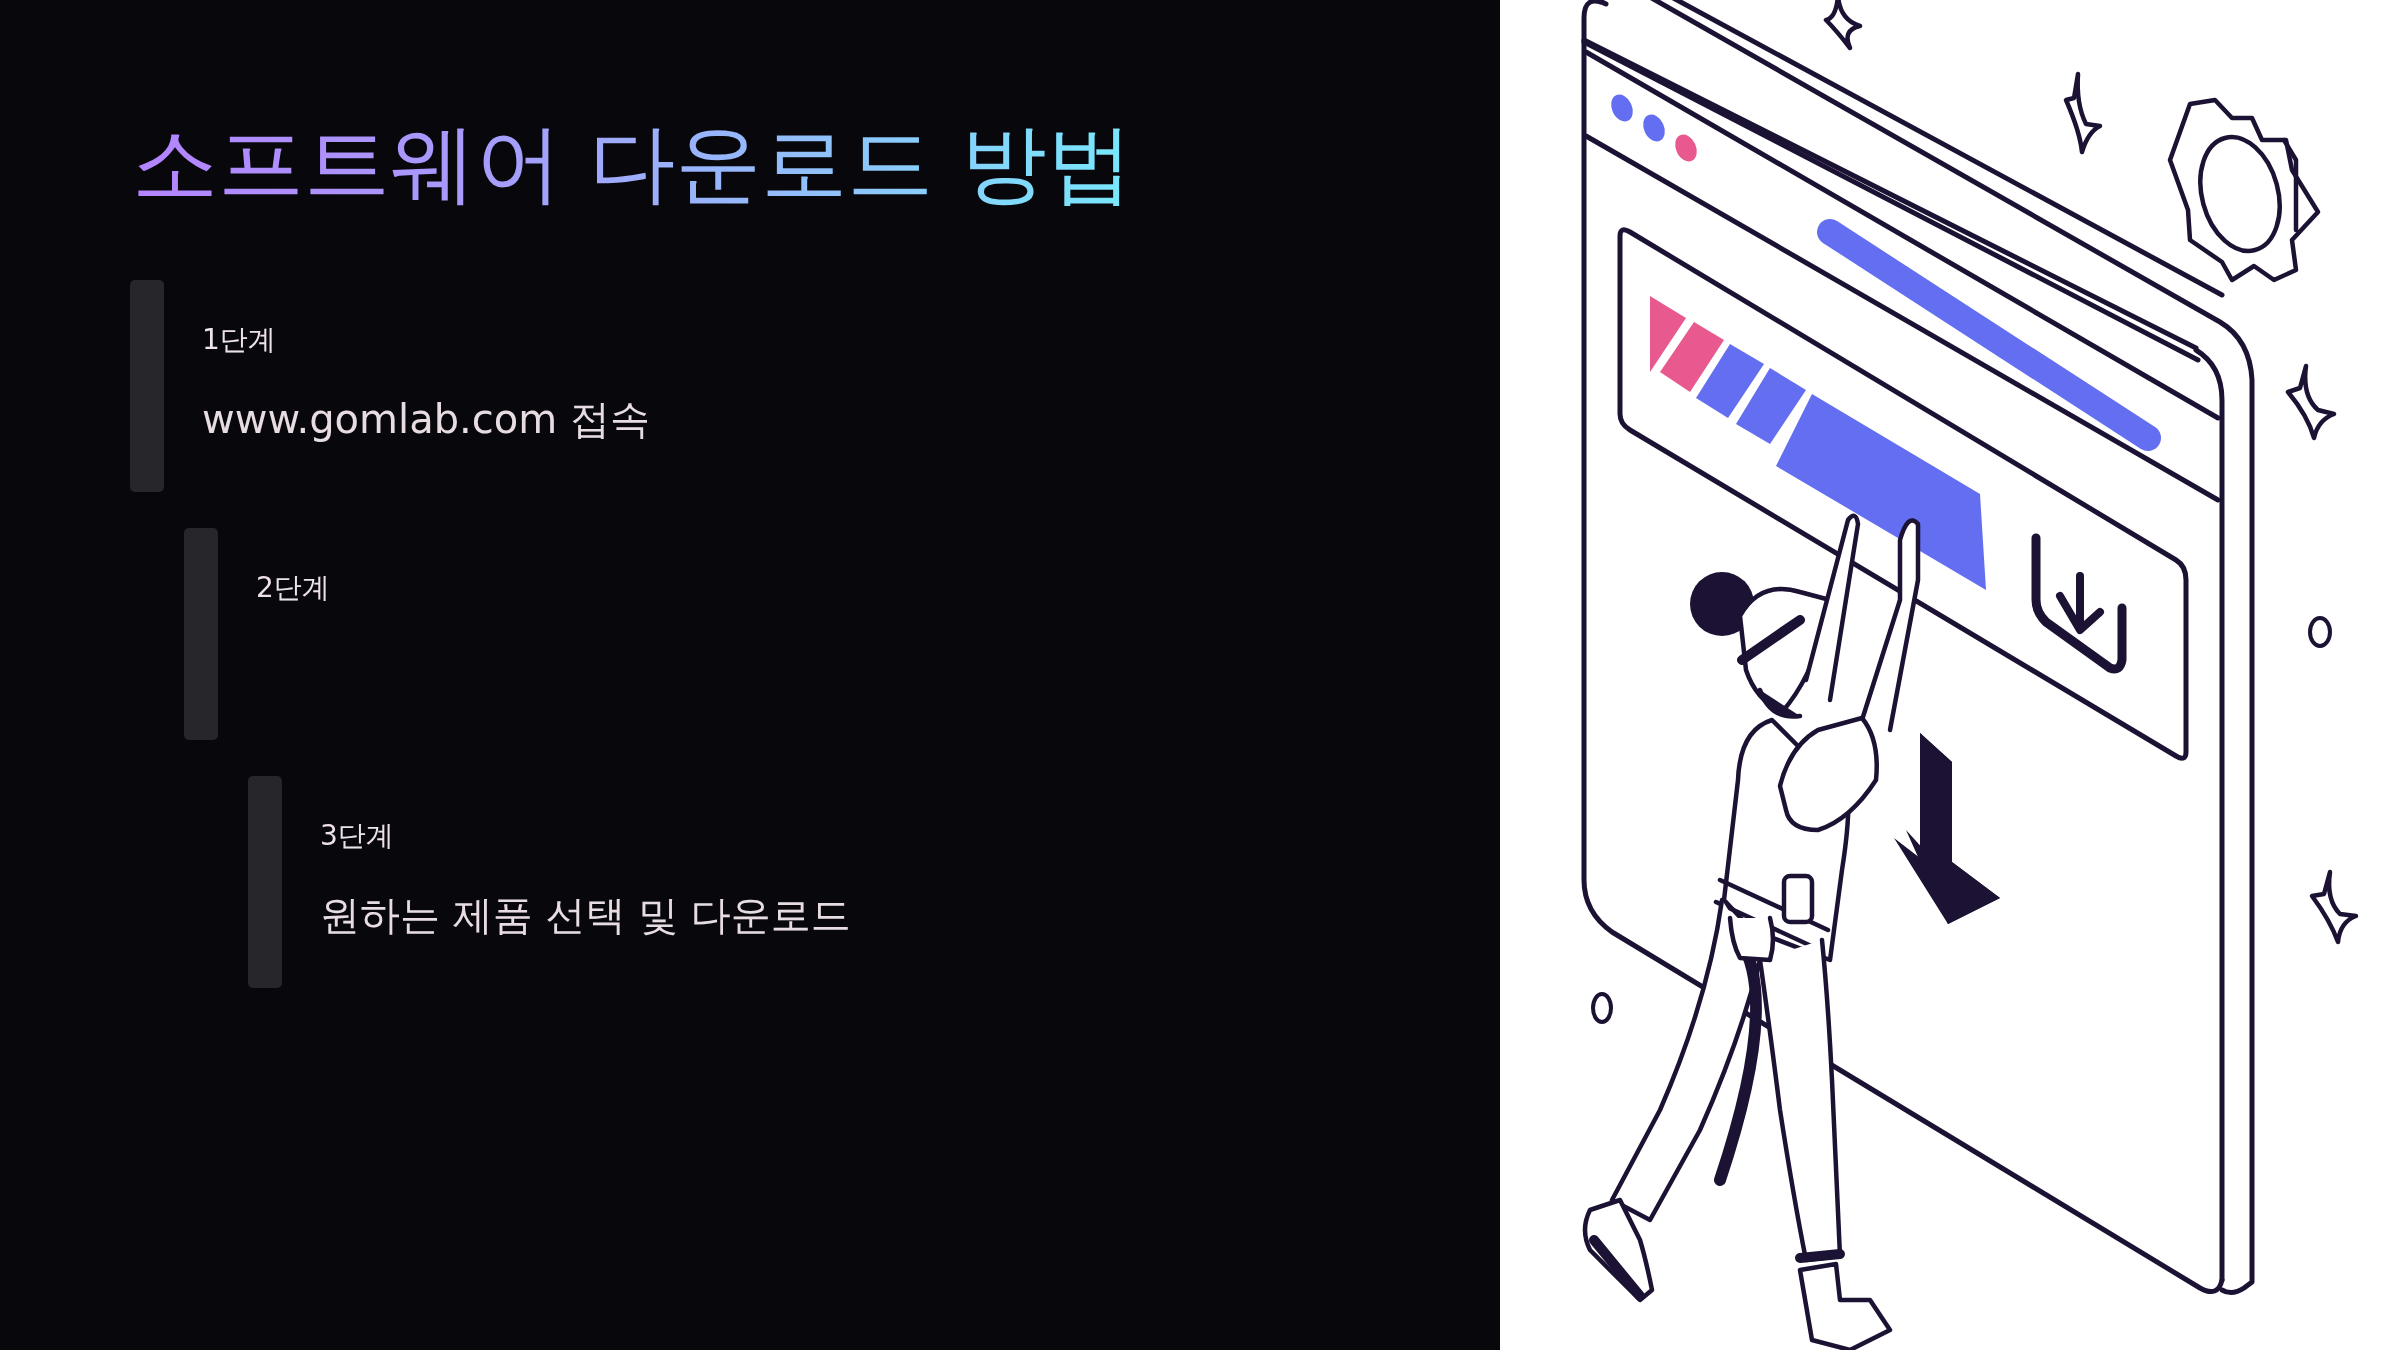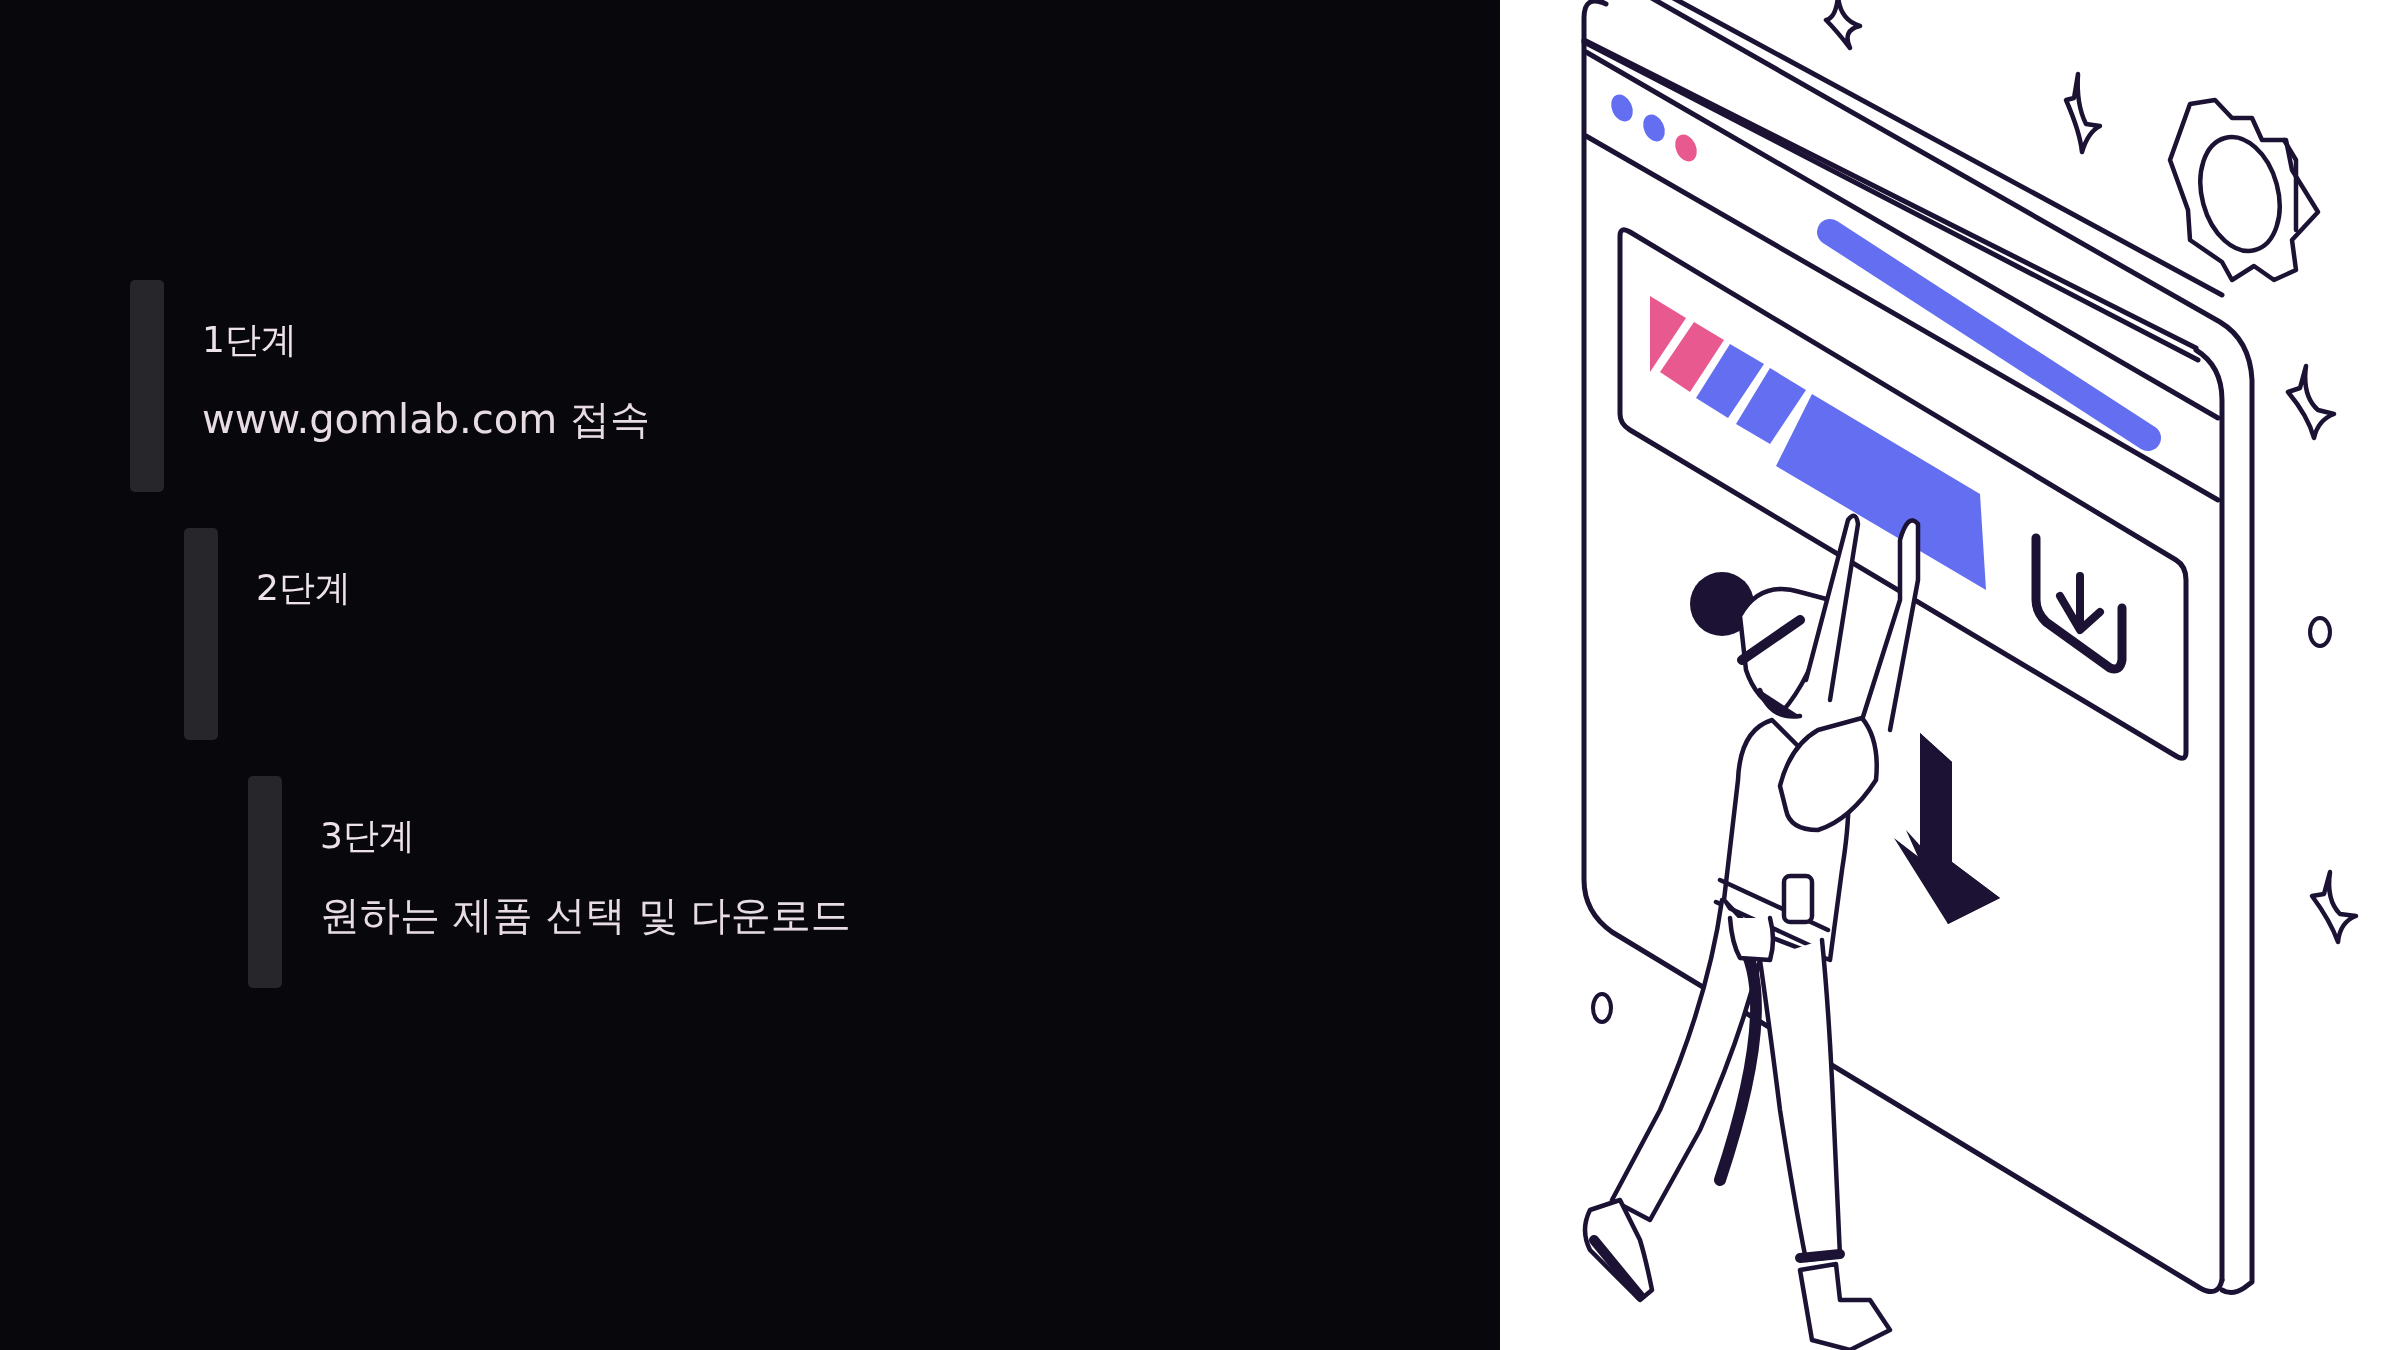--- a/index.html
+++ b/index.html
@@ -19,36 +19,37 @@
     background: linear-gradient(90deg, #b484ff 0%, #a79cfb 35%, #93bdfb 65%, #78e8fb 100%);
     -webkit-background-clip: text; background-clip: text; color: transparent;
   }
   .step { position: absolute; width: 900px; height: 212px; }
   .step .bar {
     position: absolute; left: 0; top: 0; width: 34px; height: 212px;
     background: #27262b; border-radius: 5px;
   }
   .step .heading {
     position: absolute; left: 72px; top: 34px;
-    font-size: 36px; line-height: 52px; color: #ece2e8; white-space: nowrap;
+    font-size: 28px; line-height: 52px; color: #ece2e8; white-space: nowrap;
   }
   .step .desc {
     position: absolute; left: 72px; top: 116px;
     font-size: 40px; line-height: 46px; color: #e6dce2; white-space: nowrap;
   }
   .right-panel {
     position: absolute; left: 1500px; top: 0; width: 900px; height: 1350px;
     background: #ffffff; overflow: hidden;
   }
   .right-panel svg { position: absolute; left: 0; top: 0; }
 </style>
 </head>
 <body>
 
 <div class="left-panel">
+  <div class="title">소프트웨어 다운로드 방법</div>
 
   <div class="step" style="left:130px; top:280px;">
     <div class="bar"></div>
     <div class="heading">1단계</div>
     <div class="desc">www.gomlab.com 접속</div>
   </div>
 
   <div class="step" style="left:184px; top:528px;">
     <div class="bar"></div>
     <div class="heading">2단계</div>

